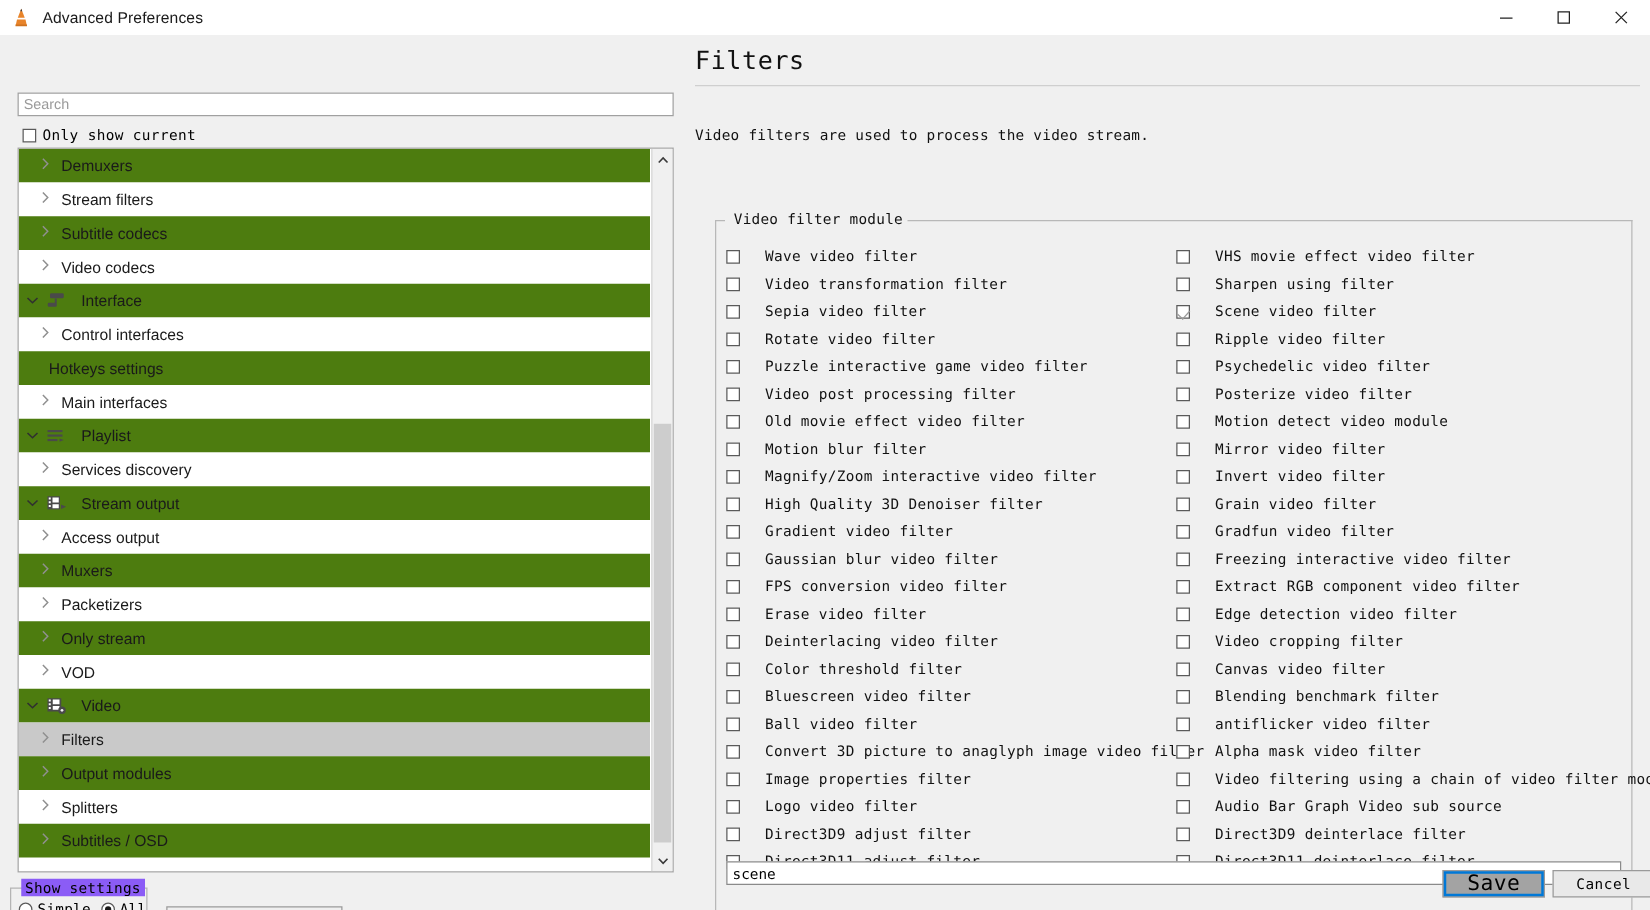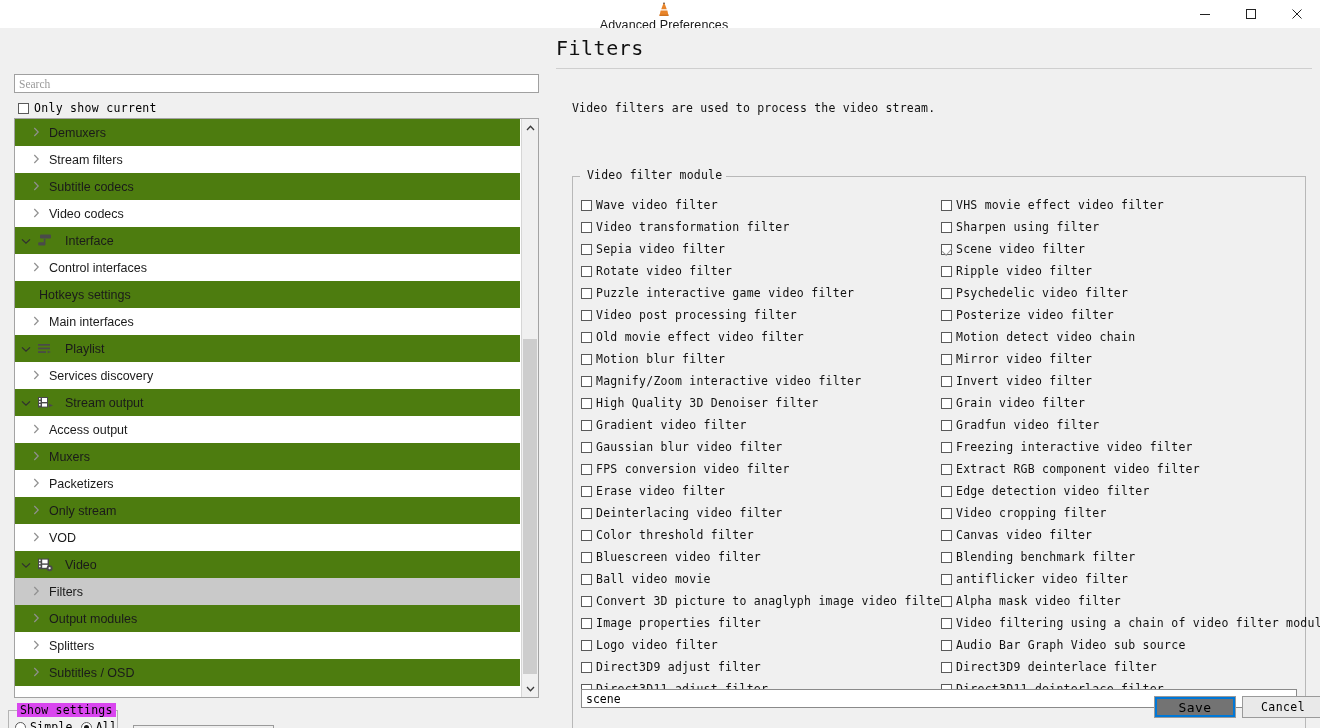--- a/index.html
+++ b/index.html
@@ -12,41 +12,40 @@
     color:#000;
     overflow:hidden;
     position:relative;
   }
 
   
   #titlebar{
     height:28px; background:#ffffff;
     display:flex; align-items:center;
     position:relative;
-    flex-direction:column;
   }
   #titlebar .app-icon{ width:18px; height:18px; margin-left:8px; position:relative; flex:0 0 auto;}
   #titlebar .title-text{
     margin-left:8px; font-family:"Liberation Sans", sans-serif;
     font-size:12.5px; color:#1a1a1a; letter-spacing:.1px;
   }
   .winbtns{ position:absolute; right:0; top:0; height:28px; display:flex; }
   .winbtn{ width:46px; height:28px; display:flex; align-items:center; justify-content:center;
            font-family:"Liberation Sans", sans-serif; font-size:13px; color:#222; }
   .winbtn svg{ display:block; }
 
   
   #content{ position:absolute; top:28px; left:0; right:0; bottom:0; background:#f0f0f0; }
 
   
   #leftpane{ position:absolute; left:0; top:0; width:552px; bottom:0; }
   #search-input{
     position:absolute; left:14px; top:46px; width:525px; height:19px;
     border:1px solid #a0a0a0; background:#fff;
-    font-family:Liberation Serif, serif; font-size:11.5px;
+    font-family:Liberation Sans, sans-serif; font-size:11.5px;
     padding:0 4px; color:#000; outline:none;
   }
   #search-input::placeholder{ color:#9a9a9a; opacity:1; }
   .cbox{
     width:11px; height:11px; border:1px solid #5a5a5a; background:#fff;
     display:inline-block; position:relative; flex:0 0 auto;
   }
   .cbox.checked::after{
     content:""; position:absolute; left:2px; top:1px; width:5px; height:8px;
     border:solid #9a9a9a; border-width:0 1.6px 1.6px 0; transform:rotate(42deg);
@@ -90,21 +89,21 @@
                    color:#555; font-size:9px; font-family:"Liberation Sans", sans-serif;}
   #tree-sb .arrow.bot{ position:absolute; bottom:0; left:0; right:0; }
   #tree-sb .thumb{ position:absolute; left:1px; right:1px; top:220px; height:335px; background:#cdcdcd; }
 
   
   #show-settings-group{
     position:absolute; left:8px; top:682px; width:110px; height:34px;
     border:1px solid #b4b4b4;
   }
   #show-settings-group .legend{
-    position:absolute; top:-8px; left:8px; background:#d946ef; padding:0 3px;
+    position:absolute; top:-8px; left:8px; background:#8b5cf6; padding:0 3px;
     font-size:11.5px; letter-spacing:.2px;
   }
   .radios{ position:absolute; left:6px; top:9px; display:flex; align-items:center; gap:8px; }
   .radio{ display:flex; align-items:center; gap:4px; font-size:11.5px; letter-spacing:.2px; }
   .rdot{ width:11px; height:11px; border-radius:50%; border:1px solid #5a5a5a; background:#fff;
          position:relative; flex:0 0 auto; }
   .rdot.on::after{ content:""; position:absolute; left:2px; top:2px; width:5px; height:5px;
                    border-radius:50%; background:#1a1a1a; }
   #reset-prefs{
     position:absolute; left:133px; top:697px; height:21px; padding:0 8px;
@@ -114,53 +113,53 @@
   }
 
   
   #rightpane{ position:absolute; left:552px; top:0; right:0; bottom:0; }
   #page-title{
     position:absolute; left:4px; top:8px;
     font-size:20px; letter-spacing:.5px; color:#111;
   }
   #title-rule{ position:absolute; left:4px; right:8px; top:40px; height:1px; background:#cfcfcf; }
   #page-desc{
-    position:absolute; left:20px; top:73px; font-size:11.5px; letter-spacing:.2px; color:#111;
+    position:absolute; left:4px; top:73px; font-size:11.5px; letter-spacing:.2px; color:#111;
   }
   #filter-group{
     position:absolute; left:20px; top:100px; right:14px; height:555px;
     border:1px solid #b8b8b8; border-top:none;margin-top:48px;
   }
   #filter-group .gtop-left{ position:absolute; left:-1px; top:0; width:8px; height:1px; background:#b8b8b8; }
   #filter-group .glegend{
     position:absolute; top:-8px; left:10px; background:#f0f0f0; padding:0 4px;
     font-size:11.5px; letter-spacing:.2px; color:#111; white-space:nowrap;
   }
   #filter-group .gtop-right{ position:absolute; left:138px; right:-1px; top:0; height:1px; background:#b8b8b8; }
 
   .fcols{ position:absolute; left:8px; top:18px; right:6px; }
   .fcol{ position:absolute; top:0; }
   .fcol.left{ left:0; width:360px; }
   .fcol.right{ left:360px; width:380px; }
-  .frow{ height:22px; display:flex; align-items:center; gap:4px; }
+  .frow{ height:22px; display:flex; align-items:center; gap:20px; }
   .frow .flabel{ font-size:11.5px; letter-spacing:.25px; color:#111; white-space:nowrap; }
 
   #filter-string{
     position:absolute; left:8px; right:8px; bottom:22px; height:19px;
     border:1px solid #8a8a8a; background:#fff;
     font-family:"DejaVu Sans Mono", monospace; font-size:11.5px;
     padding:0 4px; color:#000; outline:none;
   }
 
   
   #save-btn{
     position:absolute; right:84px; bottom:10px; width:82px; height:22px;
-    background:#737373; border:1px solid #9a9a9a; outline:2px solid #0078d7; outline-offset:-3px;
+    background:#a3a3a3; border:1px solid #9a9a9a; outline:2px solid #0078d7; outline-offset:-3px;
     display:flex; align-items:center; justify-content:center;
-    font-family:"DejaVu Sans Mono", monospace; font-size:13px; letter-spacing:.4px; color:#000;
+    font-family:"DejaVu Sans Mono", monospace; font-size:17px; letter-spacing:.4px; color:#000;
   }
   #cancel-btn{
     position:absolute; right:-4px; bottom:10px; width:82px; height:22px;
     background:#e9e9e9; border:1px solid #9a9a9a;
     display:flex; align-items:center; justify-content:center;
     font-family:"DejaVu Sans Mono", monospace; font-size:11.5px; letter-spacing:.4px; color:#000;
   }
 </style>
 </head>
 <body>
@@ -477,21 +476,21 @@
             <div class="frow">
               <span class="cbox"></span>
               <span class="flabel">Color threshold filter</span>
             </div>
             <div class="frow">
               <span class="cbox"></span>
               <span class="flabel">Bluescreen video filter</span>
             </div>
             <div class="frow">
               <span class="cbox"></span>
-              <span class="flabel">Ball video movie</span>
+              <span class="flabel">Ball video filter</span>
             </div>
             <div class="frow">
               <span class="cbox"></span>
               <span class="flabel">Convert 3D picture to anaglyph image video filter</span>
             </div>
             <div class="frow">
               <span class="cbox"></span>
               <span class="flabel">Image properties filter</span>
             </div>
             <div class="frow">
@@ -527,21 +526,21 @@
             <div class="frow">
               <span class="cbox"></span>
               <span class="flabel">Psychedelic video filter</span>
             </div>
             <div class="frow">
               <span class="cbox"></span>
               <span class="flabel">Posterize video filter</span>
             </div>
             <div class="frow">
               <span class="cbox"></span>
-              <span class="flabel">Motion detect video chain</span>
+              <span class="flabel">Motion detect video module</span>
             </div>
             <div class="frow">
               <span class="cbox"></span>
               <span class="flabel">Mirror video filter</span>
             </div>
             <div class="frow">
               <span class="cbox"></span>
               <span class="flabel">Invert video filter</span>
             </div>
             <div class="frow">

